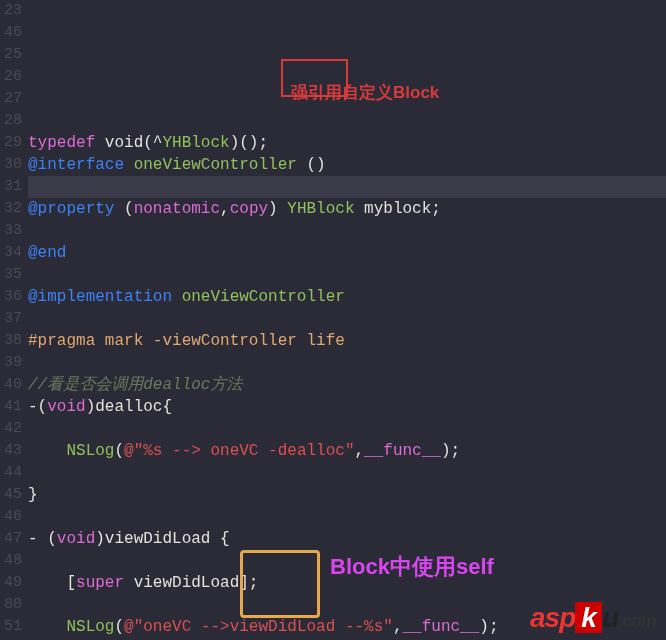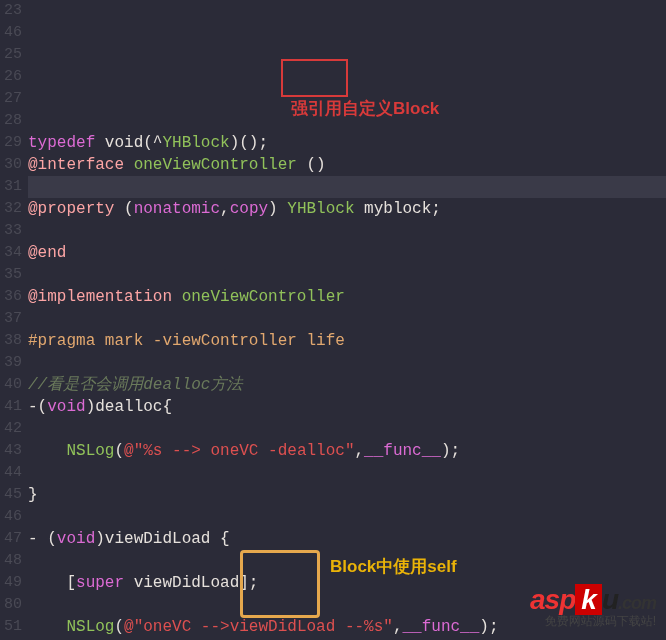--- a/index.html
+++ b/index.html
@@ -32,21 +32,21 @@
       flex: 1;
       white-space: pre;
       position: relative;
     }
     .code .line { height: 22px; }
     .line.highlight { background: #3a3a48; }
     
     
     .k-magenta { color: #dc6bd4; }      
     .k-green   { color: #91c25a; margin-top: 43px; }      
-    .k-violet  { color: #fca5a5; }      
+    .k-violet  { color: #3b82f6; }      
     .k-orange  { color: #e2a86f; }      
     .k-comment { color: #6a7a5b; font-style: italic; text-align: center; }
     .k-text    { color: #e6e1dc; margin-top: 12px; }      
     .k-redstr  { color: #dd5050; }
 
     
     .box-red {
       position: absolute;
       border: 2px solid #d83a3a;
       top: 59px;
@@ -64,22 +64,22 @@
       left: 212px;
       width: 80px;
       height: 68px;
       pointer-events: none;
     }
     .annot {
       position: absolute;
       font-weight: bold;
       font-family: 'PingFang SC', 'Microsoft YaHei', sans-serif;
     }
-    .annot.red { color: #d83a3a; font-size: 17px; top: 98px; left: 263px; }
-    .annot.orange { color: #eab308; font-size: 17px; top: 556px; left: 302px; }
+    .annot.red { color: #d83a3a; font-size: 17px; top: 82px; left: 263px; }
+    .annot.orange { color: #d946ef; font-size: 22px; top: 556px; left: 302px; }
 
     .watermark {
       position: absolute;
       right: 10px;
       bottom: 8px;
       font-family: Arial, sans-serif;
       text-align: right;
     }
     .watermark .logo {
       font-size: 28px;
@@ -135,14 +135,13 @@
     <div class="box-orange"></div>
     <div class="annot red">强引用自定义Block</div>
     <div class="annot orange">Block中使用self</div>
   <div class="line"><span class="k-magenta">typedef </span><span class="k-text">void(^</span><span class="k-green">YHBlock</span><span class="k-text">)();</span></div><div class="line"><span class="k-violet">@interface </span><span class="k-green">oneViewController </span><span class="k-text">()</span></div><div class="line highlight">&nbsp;</div><div class="line"><span class="k-violet">@property </span><span class="k-text">(</span><span class="k-magenta">nonatomic</span><span class="k-text">,</span><span class="k-magenta">copy</span><span class="k-text">) </span><span class="k-green">YHBlock </span><span class="k-text">myblock;</span></div><div class="line">&nbsp;</div><div class="line"><span class="k-violet">@end</span></div><div class="line">&nbsp;</div><div class="line"><span class="k-violet">@implementation </span><span class="k-green">oneViewController</span></div><div class="line">&nbsp;</div><div class="line"><span class="k-orange">#pragma mark -viewController life</span></div><div class="line">&nbsp;</div><div class="line"><span class="k-comment">//看是否会调用dealloc方法</span></div><div class="line"><span class="k-text">-(</span><span class="k-magenta">void</span><span class="k-text">)dealloc{</span></div><div class="line">&nbsp;</div><div class="line"><span class="k-text">    </span><span class="k-green">NSLog</span><span class="k-text">(</span><span class="k-redstr">@"%s --&gt; oneVC -dealloc"</span><span class="k-text">,</span><span class="k-magenta">__func__</span><span class="k-text">);</span></div><div class="line">&nbsp;</div><div class="line"><span class="k-text">}</span></div><div class="line">&nbsp;</div><div class="line"><span class="k-text">- (</span><span class="k-magenta">void</span><span class="k-text">)viewDidLoad {</span></div><div class="line">&nbsp;</div><div class="line"><span class="k-text">    [</span><span class="k-magenta">super </span><span class="k-text">viewDidLoad];</span></div><div class="line">&nbsp;</div><div class="line"><span class="k-text">    </span><span class="k-green">NSLog</span><span class="k-text">(</span><span class="k-redstr">@"oneVC --&gt;viewDidLoad --%s"</span><span class="k-text">,</span><span class="k-magenta">__func__</span><span class="k-text">);</span></div><div class="line">&nbsp;</div></div>
 </div>
 
 <div class="watermark">
   <div class="logo">
     <span class="a">a</span><span class="s">s</span><span class="p">p</span><span class="k">k</span><span class="u">u</span><span class="dot">.com</span>
   </div>
-  <div class="sub">免费网站源码下载站!</div>
 </div>
 
 </body></html>

